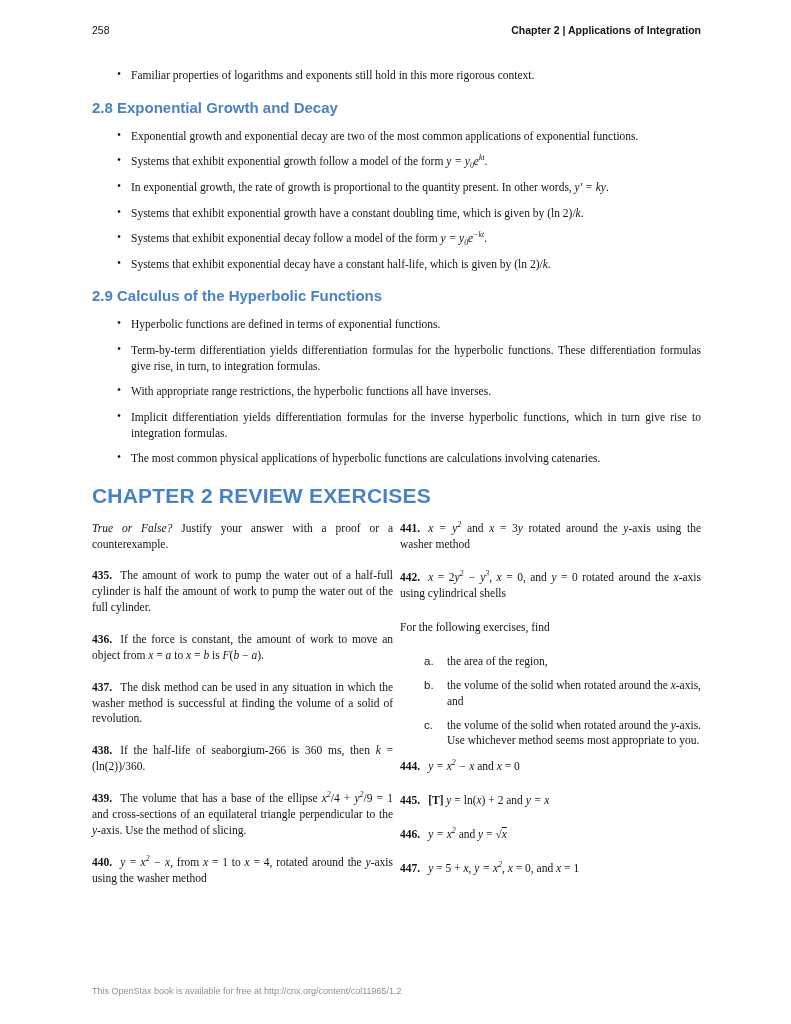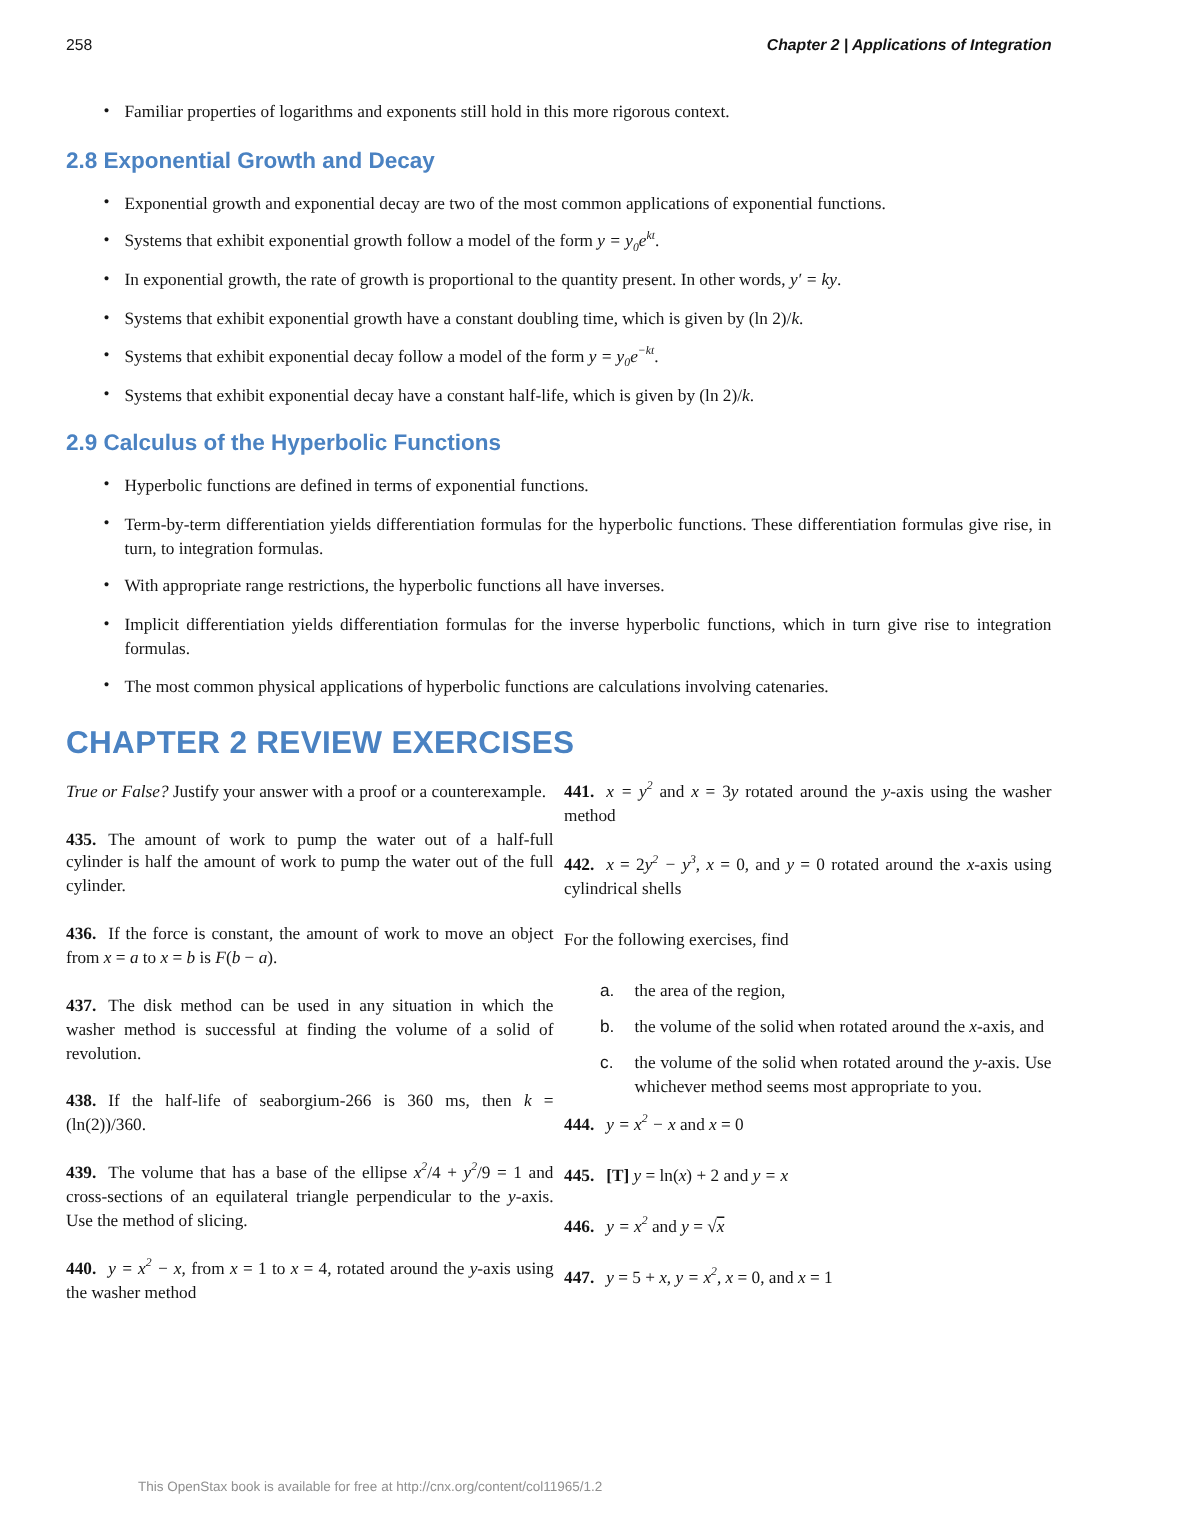--- a/index.html
+++ b/index.html
@@ -1,31 +1,31 @@
 <!DOCTYPE html>
 <html><head>
 <meta charset="utf-8">
 <style>
   html,body{margin:0;padding:0;background:#ffffff;}
   .page{
     position:relative;
     width:791px;height:1024px;
     background:#ffffff;
     box-sizing:border-box;
-    padding:24px 90px 0 44px;
+    padding:24px 90px 0 92px;
     font-family:"Liberation Serif", serif;
     font-size:11.5px;
     color:#141414;
     overflow:hidden;
   }
   
   .hdr{display:flex;justify-content:space-between;align-items:baseline;
        font-family:"Liberation Sans", sans-serif;font-size:10.5px;margin-bottom:32px;}
   .hdr .pno{font-weight:normal;}
-  .hdr .rtitle{font-weight:bold;font-style:italic;}
+  .hdr .rtitle{font-weight:bold;}
   
   ul.bullets{list-style:none;margin:0;padding:0 0 0 25px;}
   ul.bullets li{position:relative;padding-left:14px;margin-bottom:10px;
                 text-align:justify;line-height:1.36;}
   ul.bullets li::before{content:"\2022";position:absolute;left:0;top:-1px;}
   
   h2.sec{font-family:"Liberation Sans", sans-serif;font-size:15px;font-weight:bold;
          color:#4a82c2;margin:15px 0 13px 0;}
   h1.review{font-family:"Liberation Sans", sans-serif;font-size:21px;font-weight:bold;
             color:#4a82c2;margin:17px 0 13px 0;letter-spacing:.2px;}

